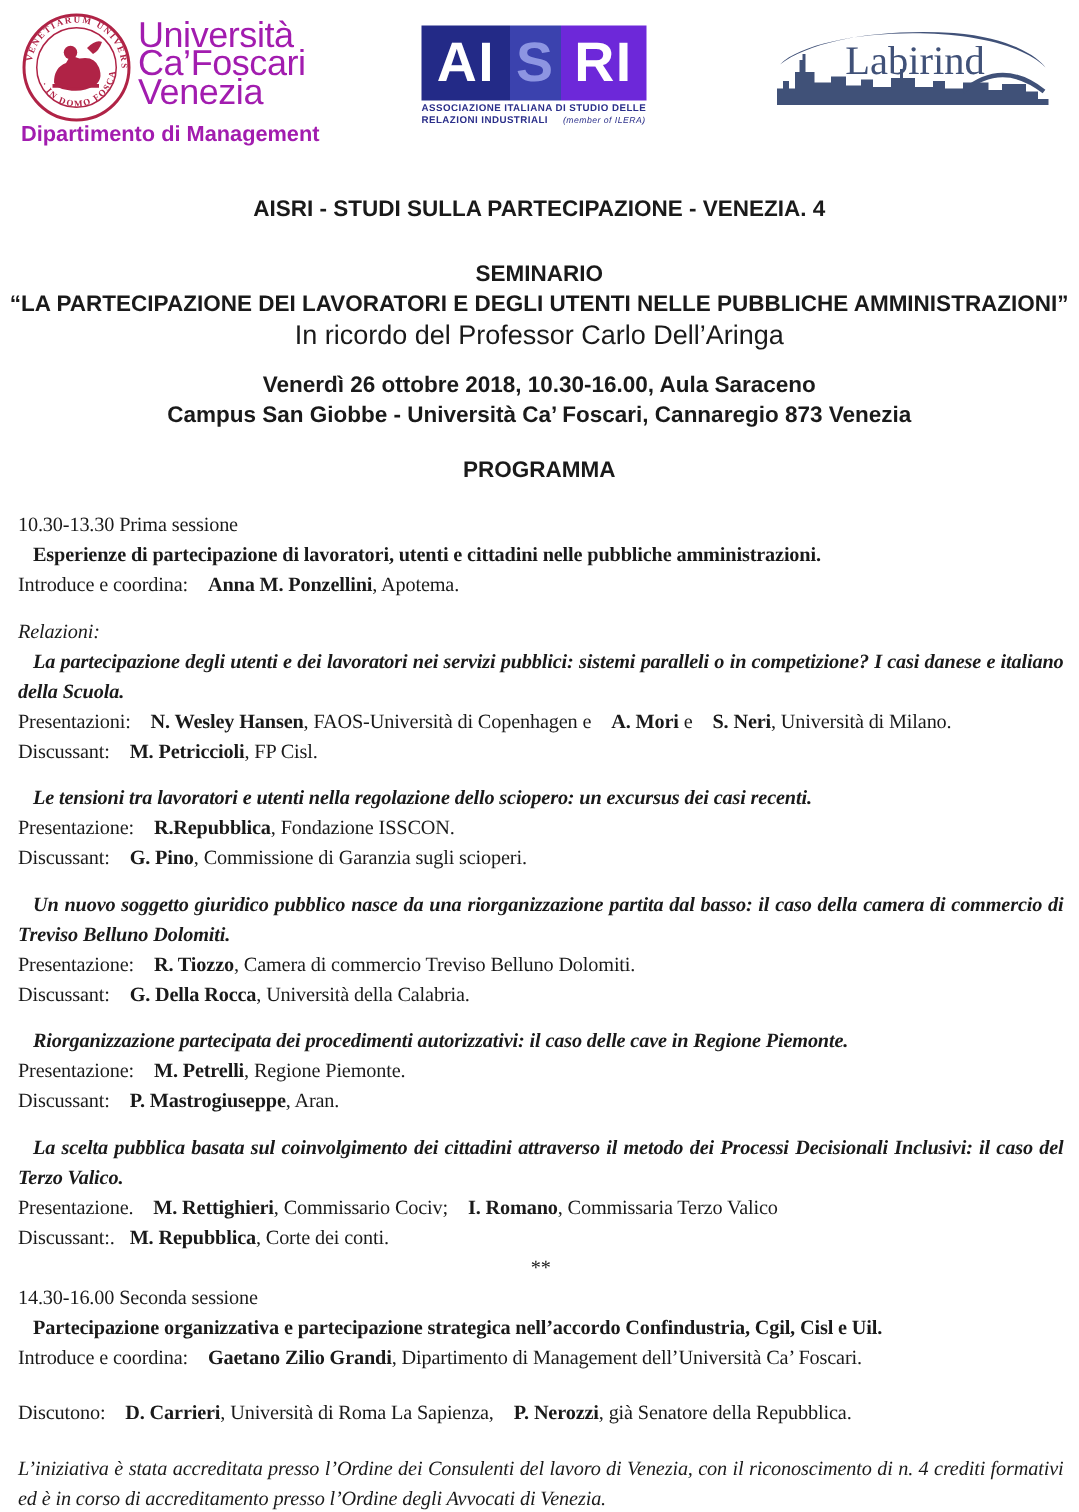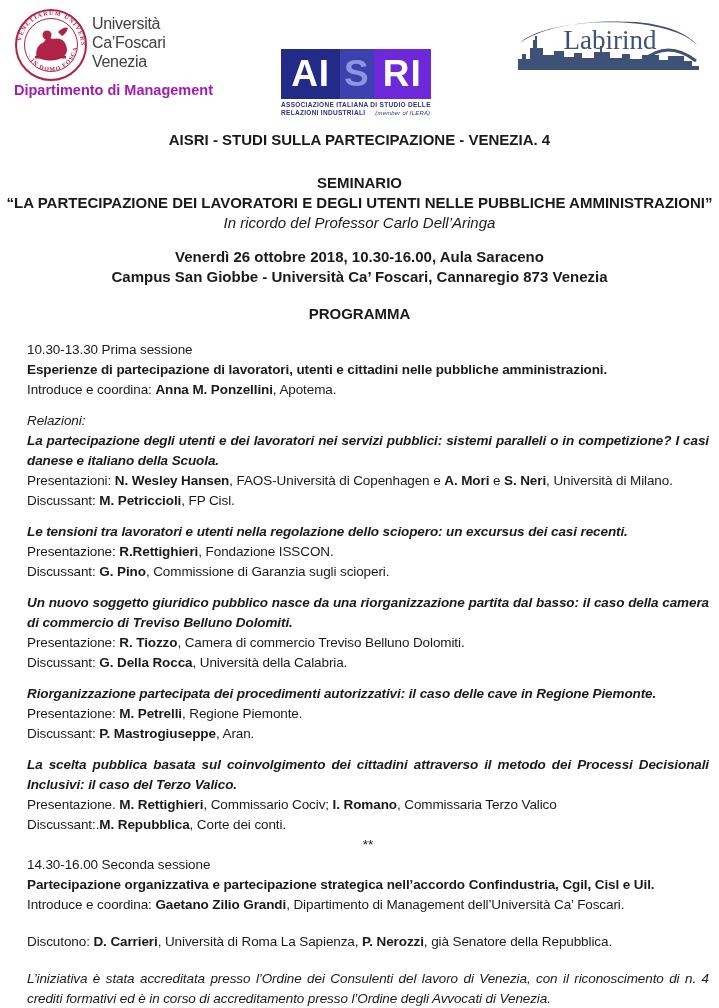--- a/index.html
+++ b/index.html
@@ -5,56 +5,56 @@
   html,body { margin:0; padding:0; background:#fff; }
   .page {
     position:relative; width:719px; height:1008px; background:#fff;
     font-family:"Liberation Sans", sans-serif; color:#1a1a1a; overflow:hidden;
   }
 
   
   .header { position:relative; height:104px; }
   .cf-logo { position:absolute; left:14px; top:6px; width:230px; }
   .cf-seal { position:absolute; left:0; top:2px; }
-  .cf-words { position:absolute; left:78px; top:8px; font-size:16px; line-height:19px;
-              color:#404040; letter-spacing:-0.3px; }
+  .cf-words { position:absolute; left:78px; top:8px; font-size:24px; line-height:19px;
+              color:#a21caf; letter-spacing:-0.3px; }
   .cf-dept  { position:absolute; left:0; top:76px; font-weight:bold; font-size:14.5px; color:#a21caf; white-space:nowrap; }
 
-  .aisri { position:absolute; left:281px; top:17px; width:150px;margin-top:32px; }
+  .aisri { position:absolute; left:281px; top:17px; width:150px; }
   .aisri-blocks { display:flex; height:50px; }
   .aisri-block { display:flex; align-items:center; justify-content:center;
                  font-weight:bold; font-size:37px; letter-spacing:1px; }
   .aisri-ai { width:66px; background:#232a87; color:#fff; }
   .aisri-s  { width:37px; background:#3b42ae; color:#8d95e2; }
   .aisri-ri { width:64px; background:#6d28d9; color:#fff; }
   .aisri-caption { margin-top:2px; font-size:6.5px; font-weight:bold; color:#2b2f8a;
                    letter-spacing:0.3px; line-height:8px; white-space:nowrap; }
   .aisri-member { font-style:italic; font-weight:normal; font-size:5.8px; margin-left:10px; }
 
   .labirind { position:absolute; left:516px; top:12px; }
 
   
   .title-block { text-align:center; }
   .t { margin:0; }
   .series-title { padding-top:26px; font-size:15px; font-weight:bold; line-height:20px; }
   .seminario    { margin-top:23px; font-size:15px; font-weight:bold; line-height:20px;text-align:center; }
   .main-title   { font-size:15px; font-weight:bold; line-height:20px; }
-  .memorial     { font-style:italic; font-size:15px; line-height:20px; }
+  .memorial     { font-size:18px; line-height:20px; }
   .dateline     { margin-top:14px; font-weight:bold; font-size:15px; line-height:20px; }
   .venueline    { font-weight:bold; font-size:15px; line-height:20px; }
   .programma    { margin-top:17px; font-weight:bold; font-size:15px; line-height:20px; }
 
   
-  .content { padding:16px 10px 0 27px; font-size:13.5px; line-height:20px; letter-spacing:-0.1px; }
+  .content { padding:16px 10px 0 12px; font-size:13.5px; line-height:20px; letter-spacing:-0.1px;font-family:Liberation Serif, serif; }
   .para { margin:0; }
   .para.gap    { margin-top:11px; }
   .para.gap-lg { margin-top:17px; }
   .para.justify { text-align:justify; }
   .para.center  { text-align:center; }
-  .content span.b { font-weight:bold; }
+  .content span.b { font-weight:bold;margin-left:10px; }
   .content span.i { font-style:italic;text-align:right; }
 </style>
 </head>
 <body>
 
 <div class="page">
 
   <div class="header">
 
     <div class="cf-logo">
@@ -125,21 +125,21 @@
 
   <div class="content" id="program-container">
       <p class="para"><span>10.30-13.30 Prima sessione</span></p>
       <p class="para"><span class="b">Esperienze di partecipazione di lavoratori, utenti e cittadini nelle pubbliche amministrazioni.</span></p>
       <p class="para"><span>Introduce e coordina: </span><span class="b">Anna M. Ponzellini</span><span>, Apotema.</span></p>
       <p class="para gap"><span class="i">Relazioni:</span></p>
       <p class="para justify"><span class="b i">La partecipazione degli utenti e dei lavoratori nei servizi pubblici: sistemi paralleli o in competizione? I casi danese e italiano della Scuola.</span></p>
       <p class="para"><span>Presentazioni: </span><span class="b">N. Wesley Hansen</span><span>, FAOS-Università di Copenhagen e </span><span class="b">A. Mori</span><span> e </span><span class="b">S. Neri</span><span>, Università di Milano.</span></p>
       <p class="para"><span>Discussant: </span><span class="b">M. Petriccioli</span><span>, FP Cisl.</span></p>
       <p class="para gap justify"><span class="b i">Le tensioni tra lavoratori e utenti nella regolazione dello sciopero: un excursus dei casi recenti.</span></p>
-      <p class="para"><span>Presentazione: </span><span class="b">R.Rettighieri</span><span>, Fondazione ISSCON.</span></p>
+      <p class="para"><span>Presentazione: </span><span class="b">R.Repubblica</span><span>, Fondazione ISSCON.</span></p>
       <p class="para"><span>Discussant: </span><span class="b">G. Pino</span><span>, Commissione di Garanzia sugli scioperi.</span></p>
       <p class="para gap justify"><span class="b i">Un nuovo soggetto giuridico pubblico nasce da una riorganizzazione partita dal basso: il caso della camera di commercio di Treviso Belluno Dolomiti.</span></p>
       <p class="para"><span>Presentazione: </span><span class="b">R. Tiozzo</span><span>, Camera di commercio Treviso Belluno Dolomiti.</span></p>
       <p class="para"><span>Discussant: </span><span class="b">G. Della Rocca</span><span>, Università della Calabria.</span></p>
       <p class="para gap justify"><span class="b i">Riorganizzazione partecipata dei procedimenti autorizzativi: il caso delle cave in Regione Piemonte.</span></p>
       <p class="para"><span>Presentazione: </span><span class="b">M. Petrelli</span><span>, Regione Piemonte.</span></p>
       <p class="para"><span>Discussant: </span><span class="b">P. Mastrogiuseppe</span><span>, Aran.</span></p>
       <p class="para gap justify"><span class="b i">La scelta pubblica basata sul coinvolgimento dei cittadini attraverso il metodo dei Processi Decisionali Inclusivi: il caso del Terzo Valico.</span></p>
       <p class="para"><span>Presentazione. </span><span class="b">M. Rettighieri</span><span>, Commissario Cociv; </span><span class="b">I. Romano</span><span>, Commissaria Terzo Valico</span></p>
       <p class="para"><span>Discussant:.</span><span class="b">M. Repubblica</span><span>, Corte dei conti.</span></p>

